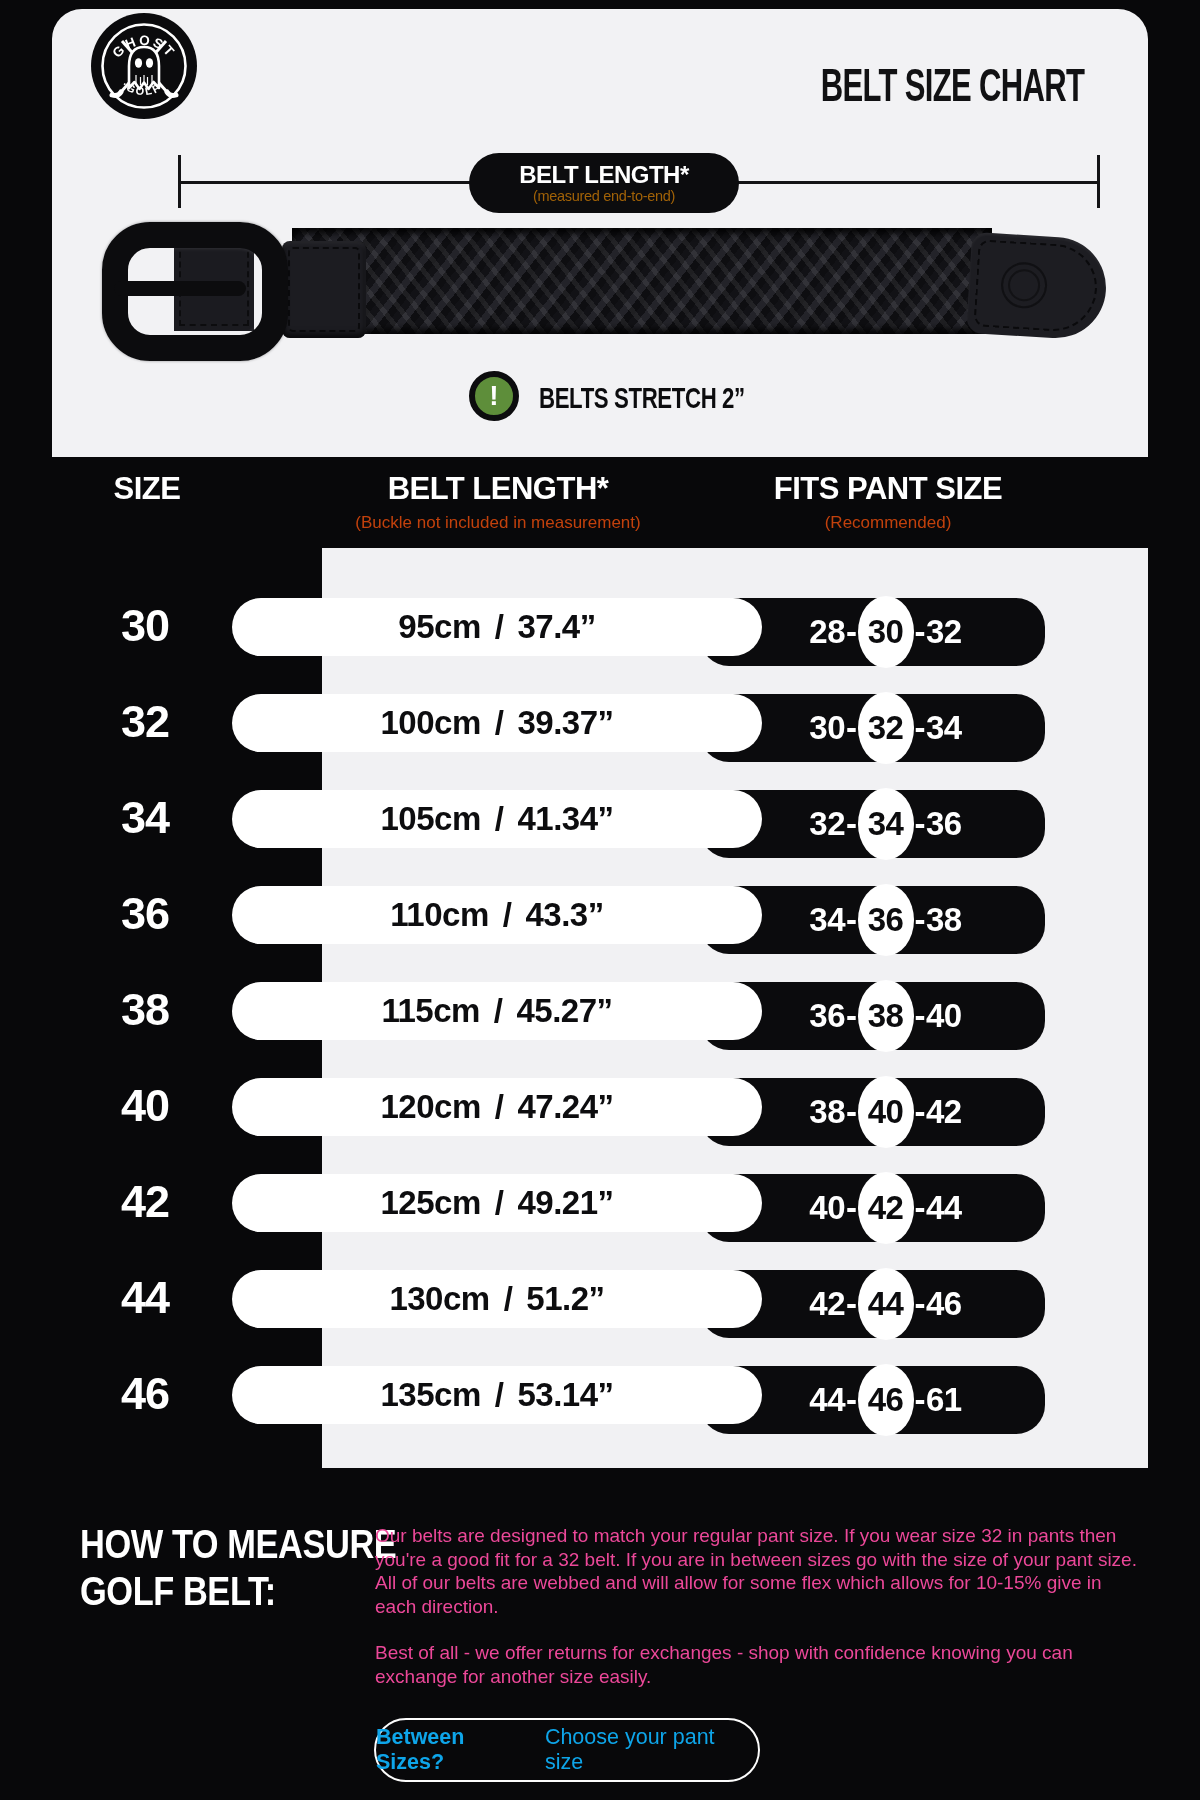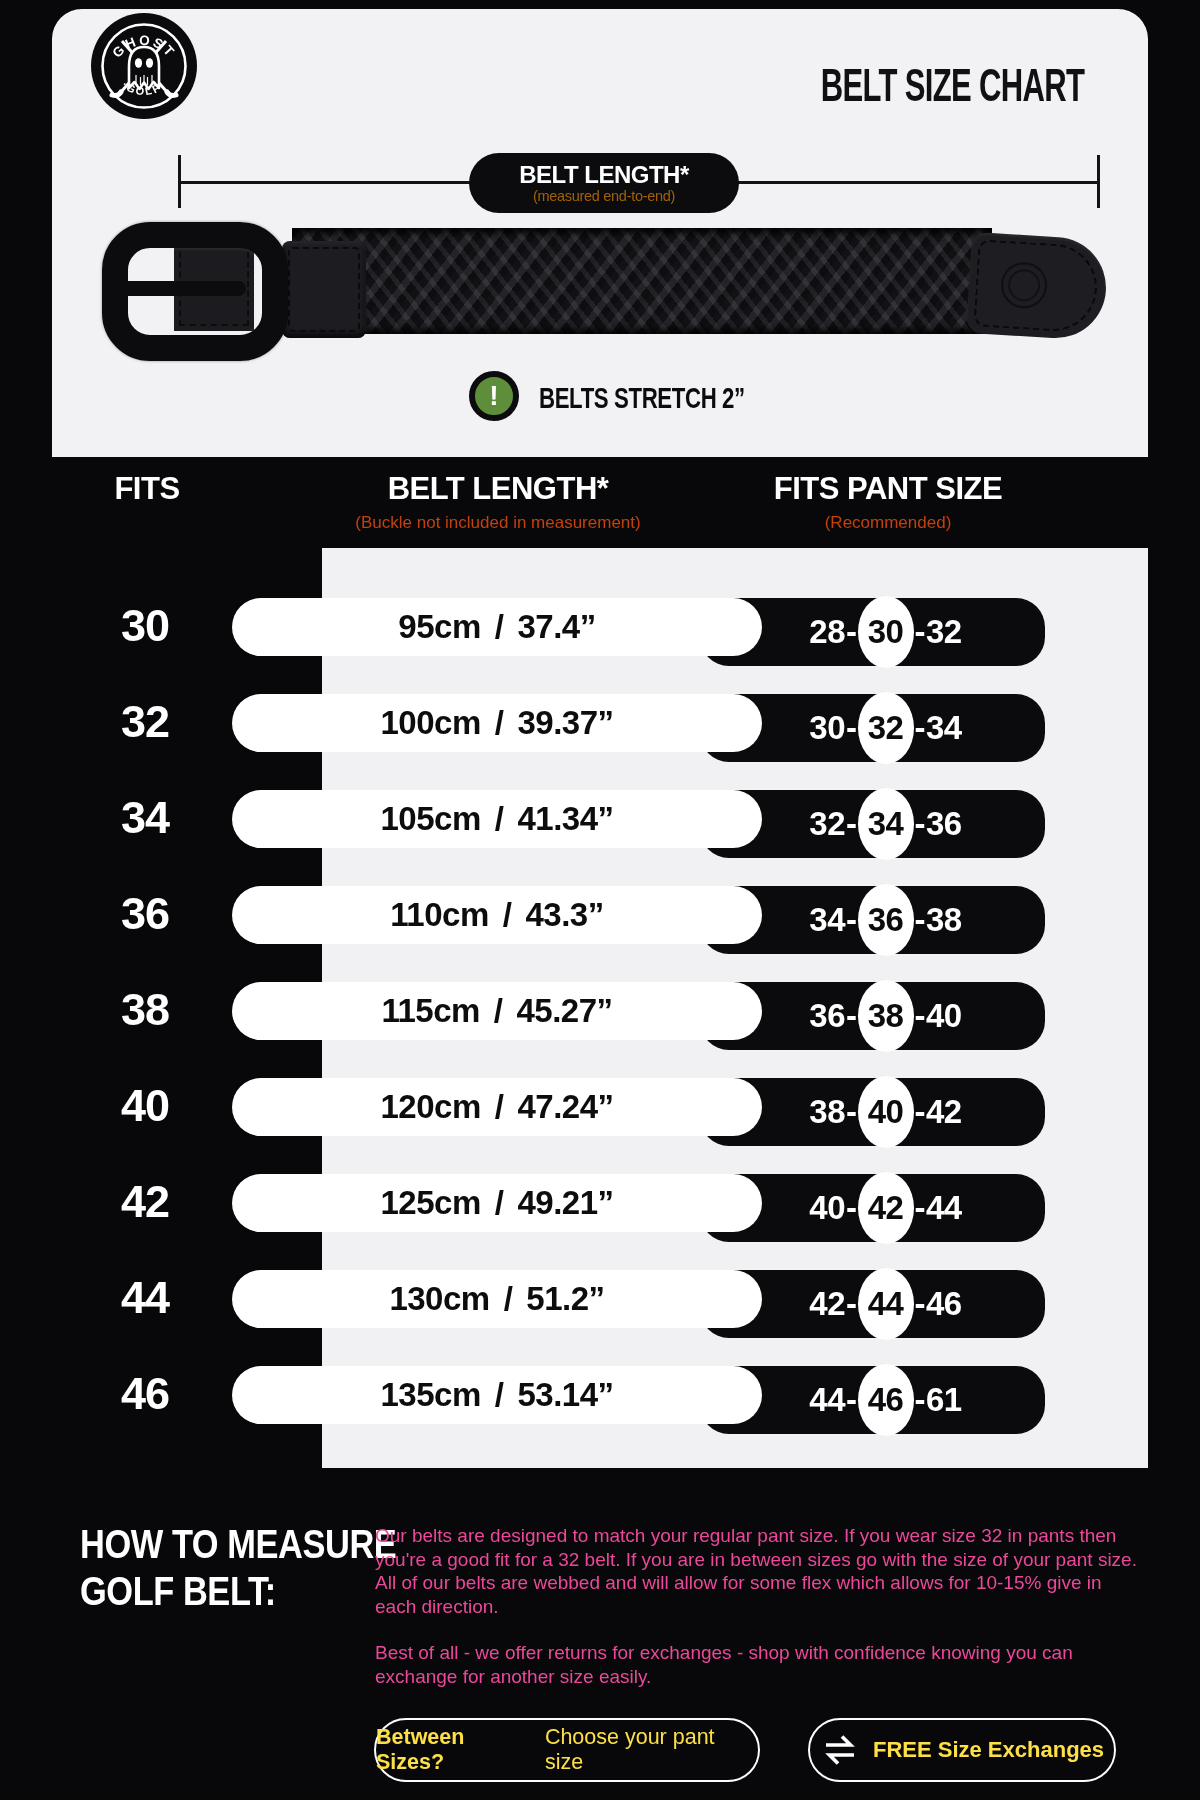--- a/index.html
+++ b/index.html
@@ -78,21 +78,21 @@
   .fit-mid{width:56px;height:72px;margin:-7px 0;border-radius:50%;background:#ffffff;color:#0c0c0e;
            display:flex;align-items:center;justify-content:center;flex-shrink:0;}
 
   
   .howto-head{position:absolute;left:80px;top:1521px;color:#fff;font-weight:bold;font-size:40px;
               line-height:47px;letter-spacing:-.5px;transform:scaleX(.86);transform-origin:left top;white-space:nowrap;}
   .howto-text{position:absolute;left:375px;top:1524px;width:772px;color:#ec4899;font-size:19px;line-height:23.5px;}
   .howto-text .p2{margin-top:23px;}
 
   .btn{position:absolute;top:1718px;height:64px;border-radius:33px;border:2px solid #fcfcfc;box-sizing:border-box;
-       background:transparent;display:flex;align-items:center;justify-content:center;color:#fde047;cursor:pointer;}
+       background:transparent;display:flex;align-items:center;justify-content:center;color:#0ea5e9;cursor:pointer;}
   .btn1{left:374px;width:386px;font-size:21.5px;}
   .btn1 .b{font-weight:bold;}
   .btn1 .r{margin-left:7px;}
   .btn2{left:808px;width:308px;font-size:22px;font-weight:bold;gap:13px;}
 </style>
 </head>
 <body>
 
 <div class="page">
 
@@ -151,21 +151,21 @@
       <div class="l2">(measured end-to-end)</div>
     </div>
 
     <div class="stretch-icon">
       <span>!</span>
     </div>
     <div class="stretch-note">BELTS STRETCH 2”</div>
   </div>
 
   <div class="table">
-    <div class="colhead c1">FITS</div>
+    <div class="colhead c1">SIZE</div>
     <div class="colhead c2">BELT LENGTH*</div>
     <div class="colsub c2">(Buckle not included in measurement)</div>
     <div class="colhead c3">FITS PANT SIZE</div>
     <div class="colsub c3">(Recommended)</div>
 
     <div class="panel"></div>
     <div id="rows">
   <div class="row" style="top: 141px;">
     <div class="size-num">30</div>
     <div class="len-cell">
@@ -318,23 +318,14 @@
   </div>
   <div class="howto-text">
     <div class="p1">Our belts are designed to match your regular pant size. If you wear size 32 in pants then you're a good fit for a 32 belt. If you are in between sizes go with the size of your pant size. All of our belts are webbed and will allow for some flex which allows for 10-15% give in each direction.</div>
     <div class="p2">Best of all - we offer returns for exchanges - shop with confidence knowing you can exchange for another size easily.</div>
   </div>
 
   <div class="btn btn1">
     <span class="b">Between Sizes?</span>
     <span class="r">Choose your pant size</span>
   </div>
-  <div class="btn btn2">
-    <svg width="40" height="32" viewBox="0 0 36 32">
-      <g stroke="#fff" stroke-width="3.6" fill="none">
-        <path d="M20 2.5 L28.5 11 L4 11"></path>
-        <path d="M16 29.5 L7.5 21 L32 21"></path>
-      </g>
-    </svg>
-    <span>FREE Size Exchanges</span>
-  </div>
 
 </div>
 
 </body></html>

